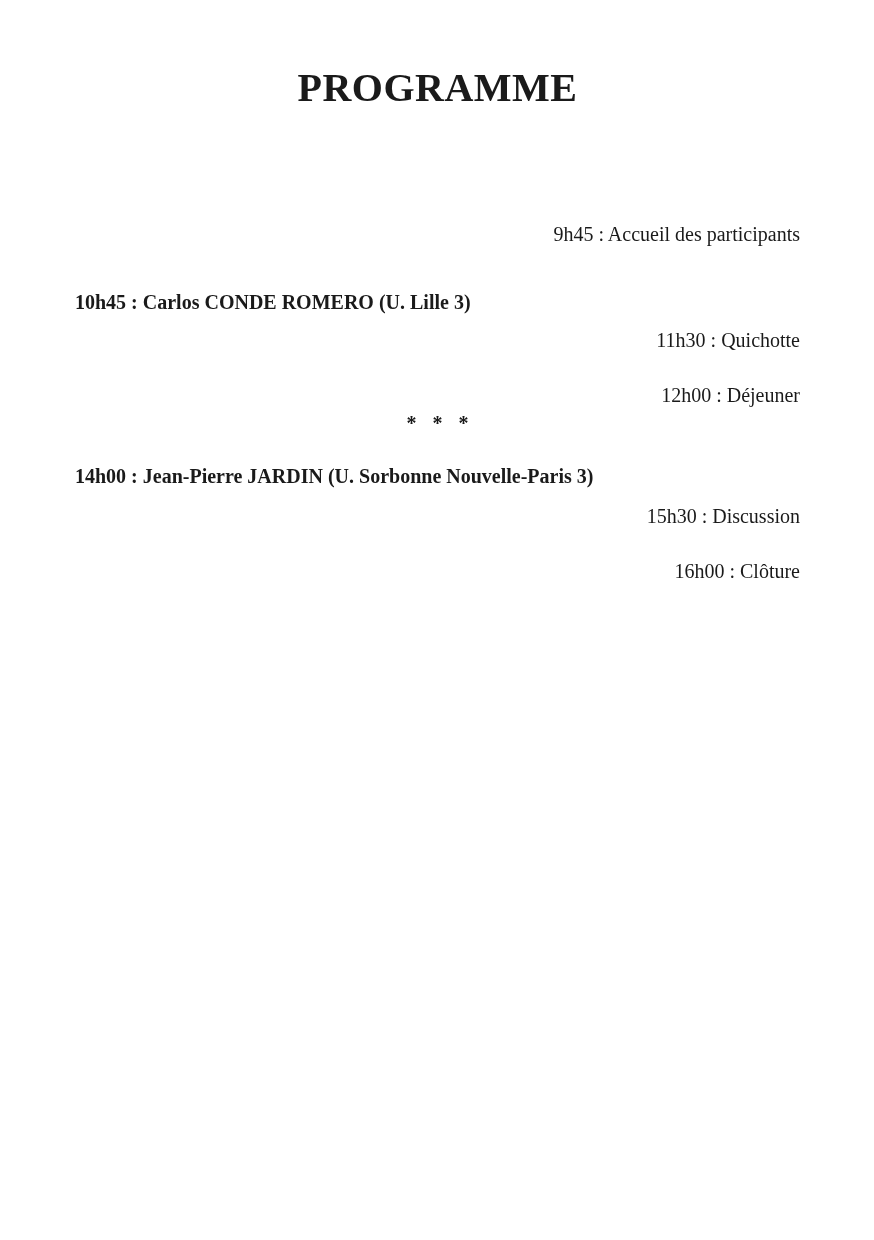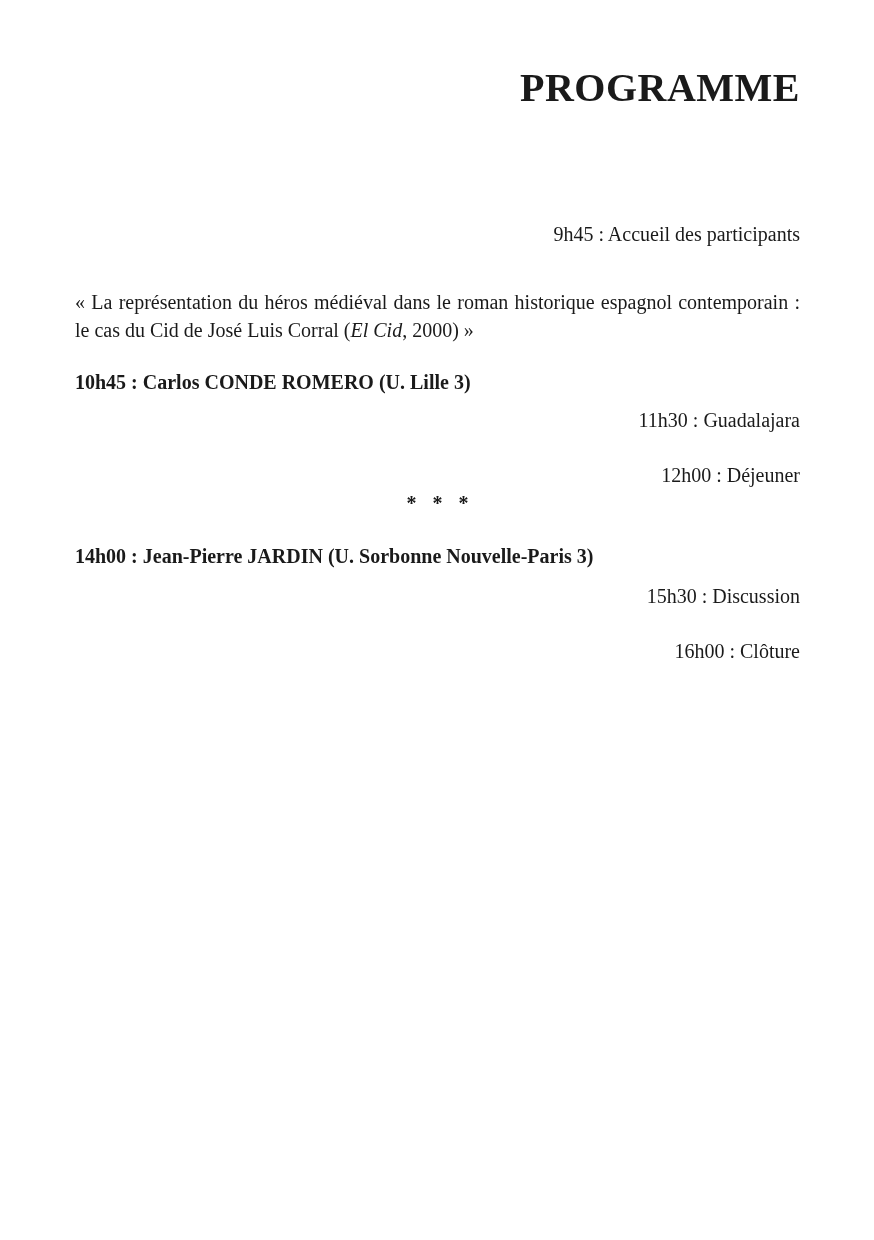--- a/index.html
+++ b/index.html
@@ -16,21 +16,21 @@
   }
   .page {
     box-sizing: border-box;
     width: 874px;
     height: 1240px;
     padding: 66px 74px 0 75px;
   }
   .doc-title {
     font-size: 40px;
     font-weight: bold;
-    text-align: right;
+    text-align: center;
     line-height: 1.1;
     margin: 0 0 108px 0;
     letter-spacing: 0.5px;
   }
   p {
     font-size: 20px;
     line-height: 28px;
     margin: 0;
   }
   .line { text-align: right; }
@@ -63,25 +63,24 @@
 </style>
 </head>
 <body>
 
 <div class="page">
 
   <h1 class="doc-title mb110">PROGRAMME</h1>
 
   <p class="line mb40">9h45 : Accueil des participants</p>
 
-  <p class="desc mb24"><span>« La représentation du héros médiéval dans le roman historique espagnol contemporain : le cas du Cid de José Luis Corral (</span><span class="it">El Cid</span><span>, 2000) »</span></p>
 
   <p class="heading mb10">10h45 : Carlos CONDE ROMERO (U. Lille 3)</p>
 
-  <p class="line mb27">11h30 : Guadalajara</p>
+  <p class="line mb27">11h30 : Quichotte</p>
 
   <p class="line mb0">12h00 : Déjeuner</p>
 
   <p class="separator mb25">* * *</p>
 
   <p class="heading mb12">14h00 : Jean-Pierre JARDIN (U. Sorbonne Nouvelle-Paris 3)</p>
 
 
   <p class="line mb27">15h30 : Discussion</p>
 

